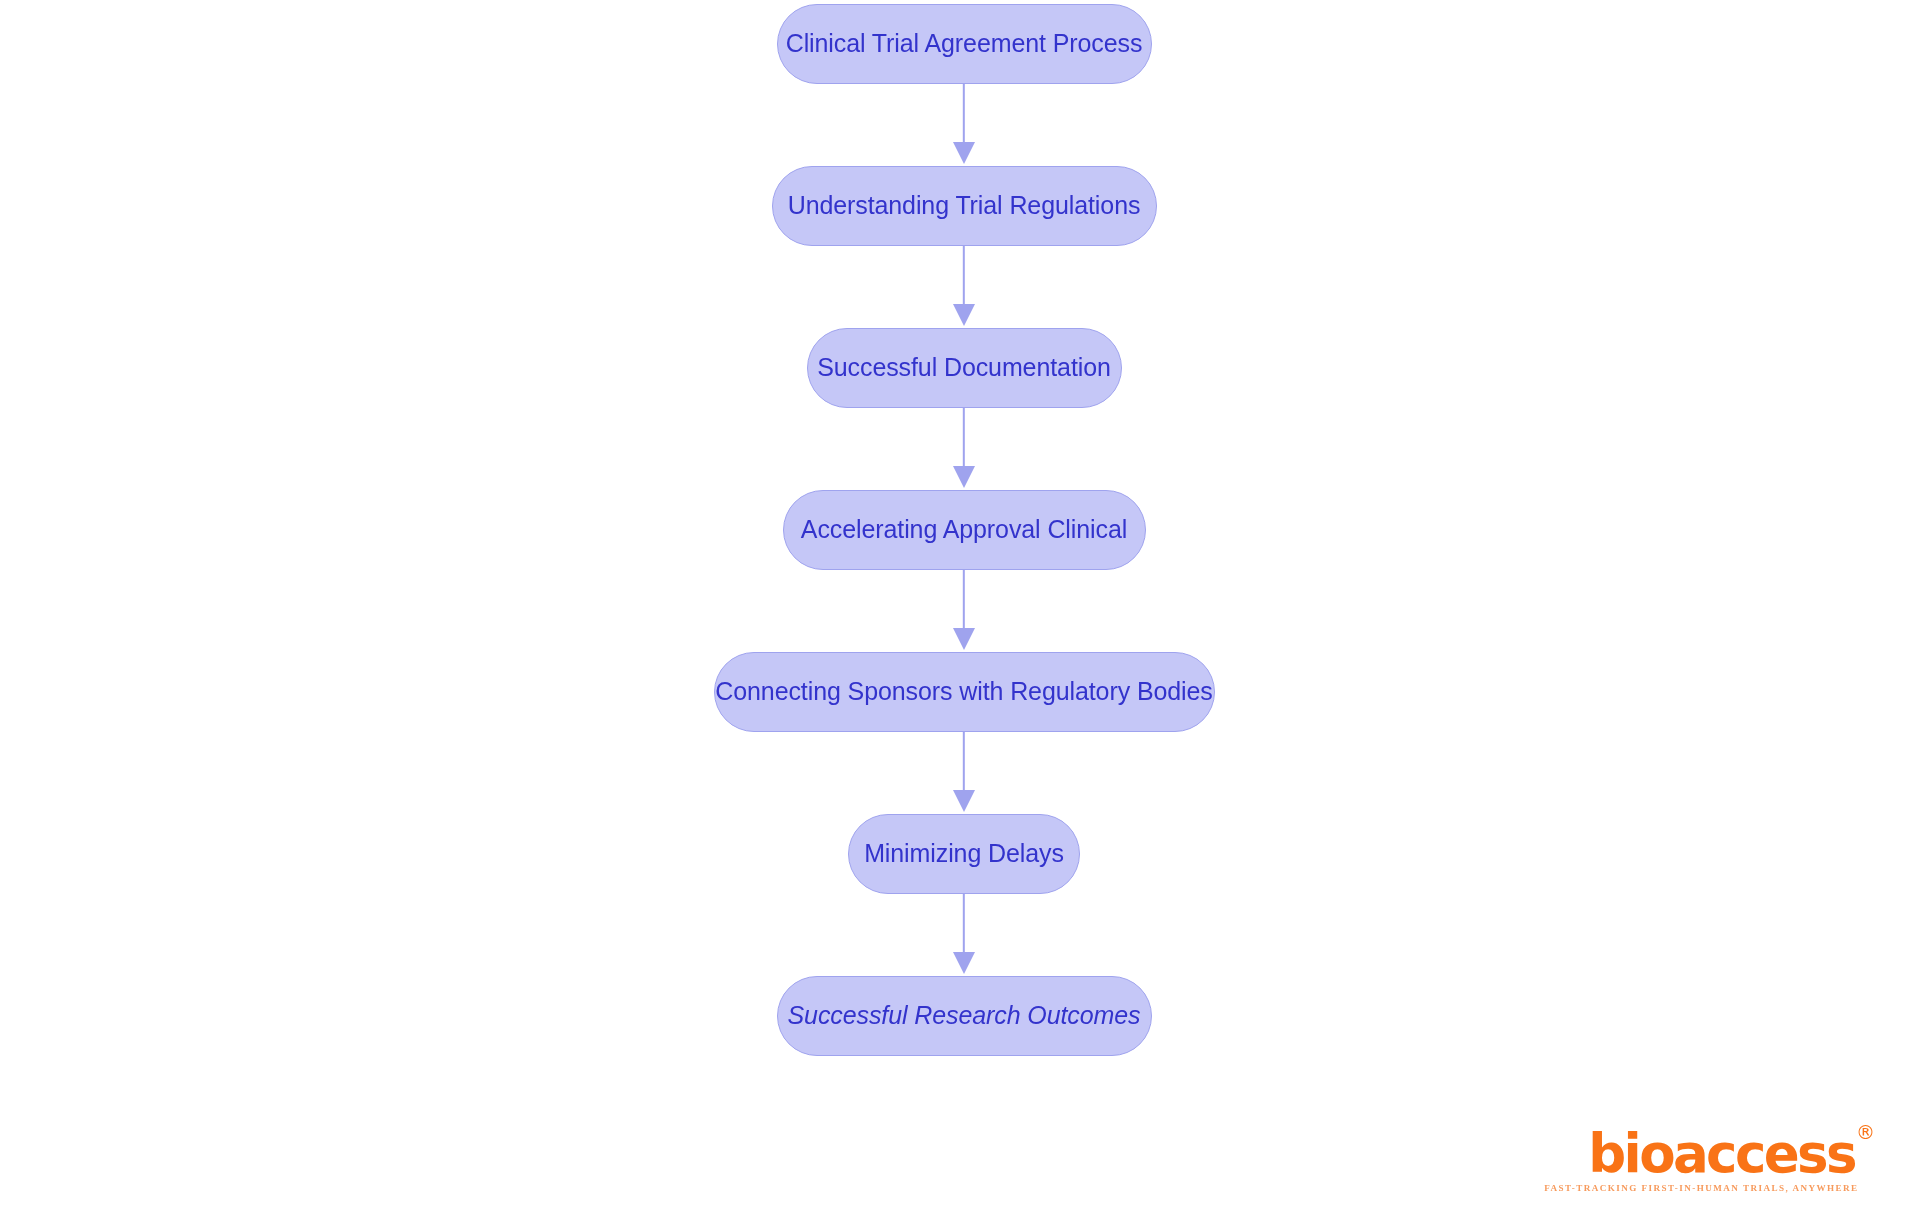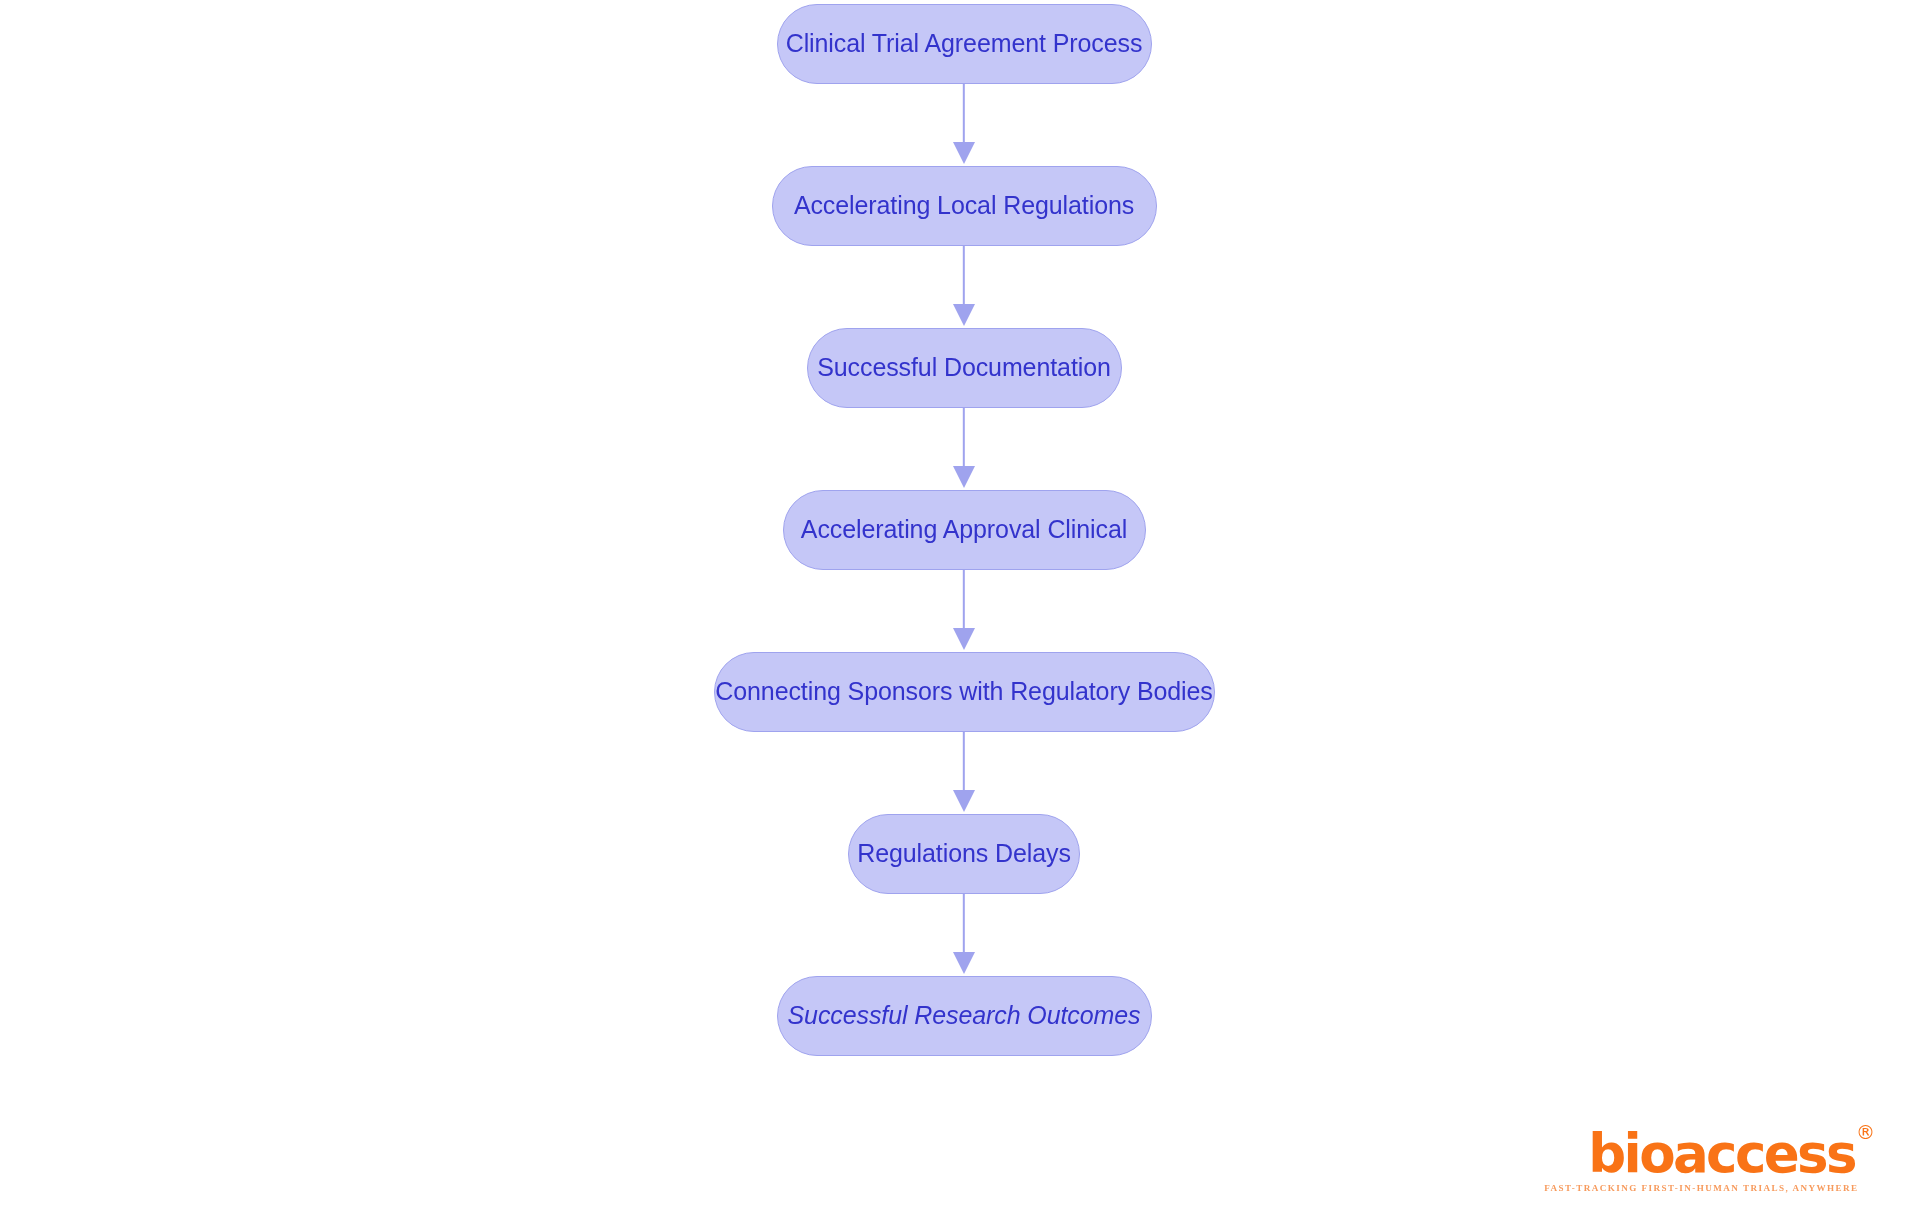--- a/index.html
+++ b/index.html
@@ -145,21 +145,21 @@
     <div class="flow-node w-n0">
       <span class="flow-node-label">Clinical Trial Agreement Process</span>
     </div>
 
     <div class="flow-connector">
       <span class="conn-line"></span>
       <span class="conn-head"></span>
     </div>
 
     <div class="flow-node w-n1">
-      <span class="flow-node-label">Accelerating Local Regulations</span>
+      <span class="flow-node-label">Understanding Trial Regulations</span>
     </div>
 
     <div class="flow-connector">
       <span class="conn-line"></span>
       <span class="conn-head"></span>
     </div>
 
     <div class="flow-node w-n2">
       <span class="flow-node-label">Successful Documentation</span>
     </div>
@@ -181,21 +181,21 @@
     <div class="flow-node w-n4">
       <span class="flow-node-label">Connecting Sponsors with Regulatory Bodies</span>
     </div>
 
     <div class="flow-connector">
       <span class="conn-line"></span>
       <span class="conn-head"></span>
     </div>
 
     <div class="flow-node w-n5">
-      <span class="flow-node-label">Regulations Delays</span>
+      <span class="flow-node-label">Minimizing Delays</span>
     </div>
 
     <div class="flow-connector">
       <span class="conn-line"></span>
       <span class="conn-head"></span>
     </div>
 
     <div class="flow-node w-n6">
       <span class="flow-node-label">Successful Research Outcomes</span>
     </div>

